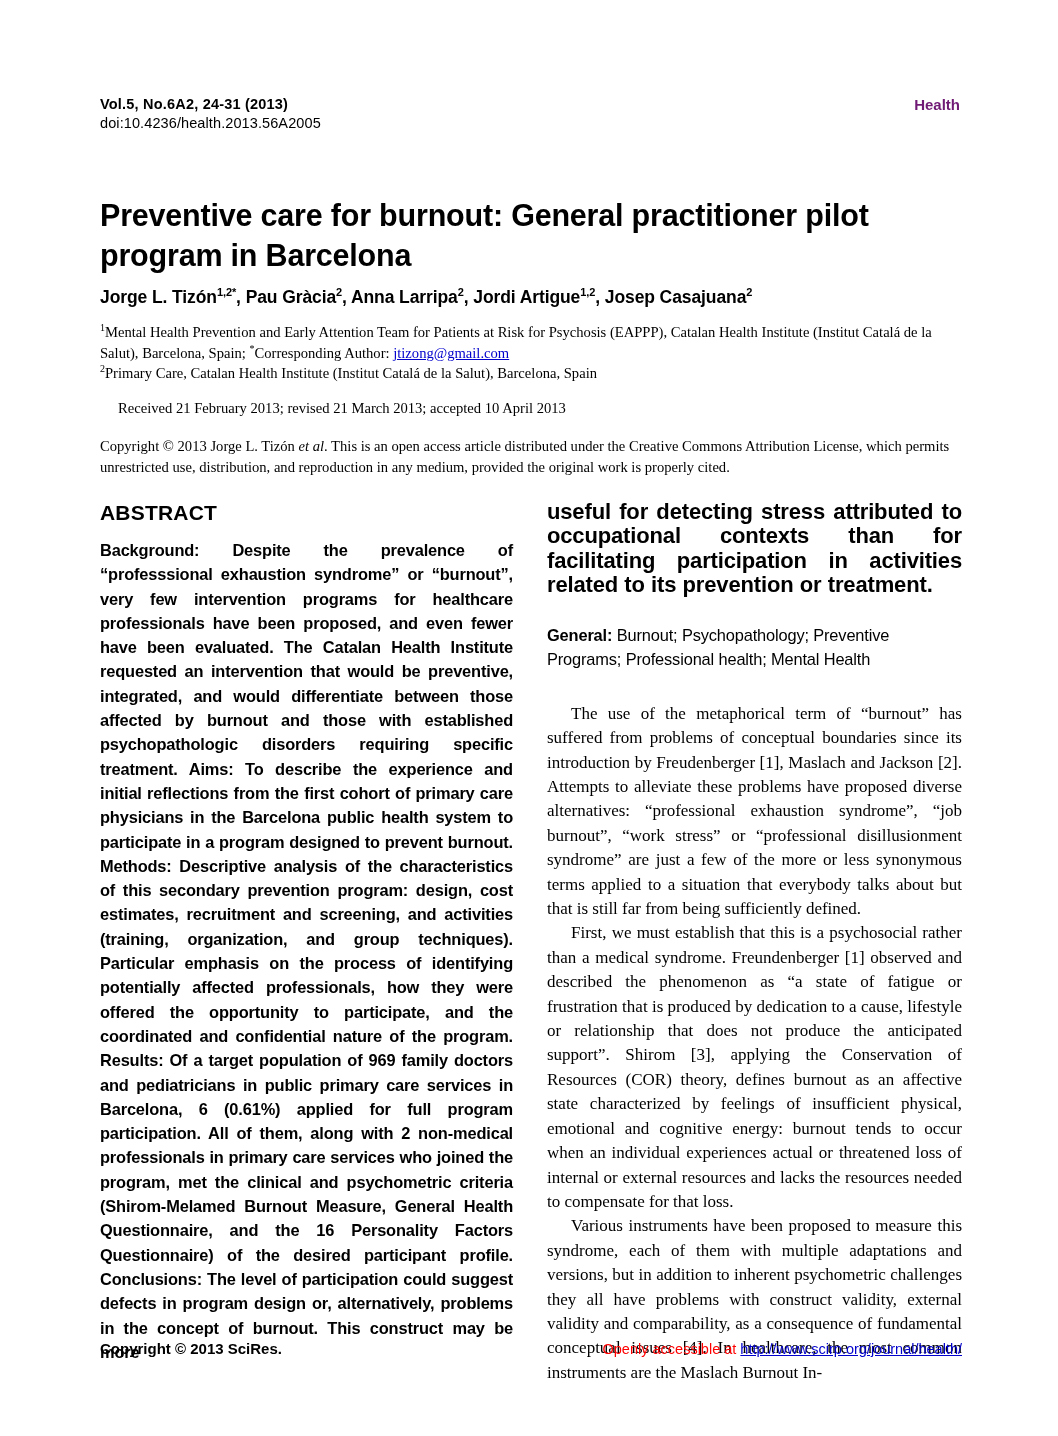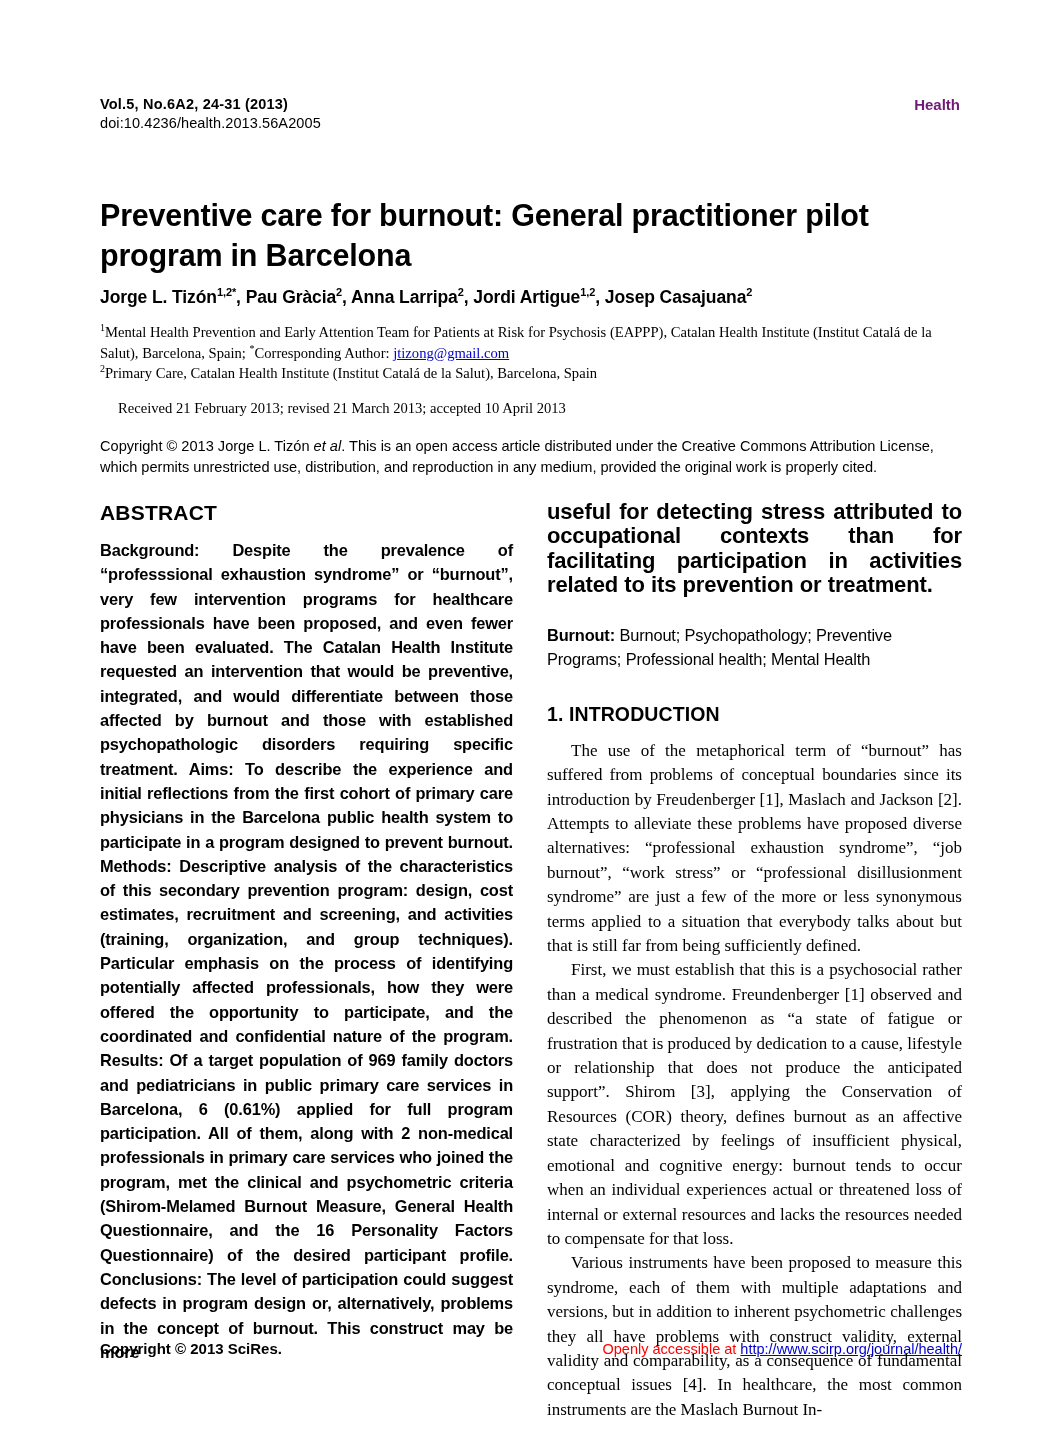--- a/index.html
+++ b/index.html
@@ -117,21 +117,21 @@
     font-size: 14.6px;
     line-height: 20px;
     margin-left: 18px;
   }
 
   .copyright-note {
     position: absolute;
     left: 100px;
     top: 436px;
     width: 866px;
-    font-family: Liberation Sans, sans-serif;
+    font-family: Liberation Serif, serif;
     font-size: 14.6px;
     line-height: 21px;
   }
   .copyright-note i { font-style: italic; }
 
   
   .col-left {
     position: absolute;
     left: 100px;
     top: 500px;
@@ -259,24 +259,23 @@
 
   <div class="col-left">
     <h2 class="h-abstract">ABSTRACT</h2>
     <p class="abstract-body">Background: Despite the prevalence of “professsional exhaustion syndrome” or “burnout”, very few intervention programs for healthcare professionals have been proposed, and even fewer have been evaluated. The Catalan Health Institute requested an intervention that would be preventive, integrated, and would differentiate between those affected by burnout and those with established psychopathologic disorders requiring specific treatment. Aims: To describe the experience and initial reflections from the first cohort of primary care physicians in the Barcelona public health system to participate in a program designed to prevent burnout. Methods: Descriptive analysis of the characteristics of this secondary prevention program: design, cost estimates, recruitment and screening, and activities (training, organization, and group techniques). Particular emphasis on the process of identifying potentially affected professionals, how they were offered the opportunity to participate, and the coordinated and confidential nature of the program. Results: Of a target population of 969 family doctors and pediatricians in public primary care services in Barcelona, 6 (0.61%) applied for full program participation. All of them, along with 2 non-medical professionals in primary care services who joined the program, met the clinical and psychometric criteria (Shirom-Melamed Burnout Measure, General Health Questionnaire, and the 16 Personality Factors Questionnaire) of the desired participant profile. Conclusions: The level of participation could suggest defects in program design or, alternatively, problems in the concept of burnout. This construct may be more</p>
   </div>
 
   <div class="col-right">
     <p class="abstract-cont">useful for detecting stress attributed to occupational contexts than for facilitating participation in activities related to its prevention or treatment.</p>
 
     <p class="keywords">
-      <span class="kw-label">Burnout:</span><span> Burnout; Psychopathology; Preventive Programs; Professional health; Mental Health</span>
+      <span class="kw-label">General:</span><span> Burnout; Psychopathology; Preventive Programs; Professional health; Mental Health</span>
     </p>
 
-    <h2 class="h-section">1. INTRODUCTION</h2>
     <p class="body-para">The use of the metaphorical term of “burnout” has suffered from problems of conceptual boundaries since its introduction by Freudenberger [1], Maslach and Jackson [2]. Attempts to alleviate these problems have proposed diverse alternatives: “professional exhaustion syndrome”, “job burnout”, “work stress” or “professional disillusionment syndrome” are just a few of the more or less synonymous terms applied to a situation that everybody talks about but that is still far from being sufficiently defined.</p>
     <p class="body-para">First, we must establish that this is a psychosocial rather than a medical syndrome. Freundenberger [1] observed and described the phenomenon as “a state of fatigue or frustration that is produced by dedication to a cause, lifestyle or relationship that does not produce the anticipated support”. Shirom [3], applying the Conservation of Resources (COR) theory, defines burnout as an affective state characterized by feelings of insufficient physical, emotional and cognitive energy: burnout tends to occur when an individual experiences actual or threatened loss of internal or external resources and lacks the resources needed to compensate for that loss.</p>
     <p class="body-para">Various instruments have been proposed to measure this syndrome, each of them with multiple adaptations and versions, but in addition to inherent psychometric challenges they all have problems with construct validity, external validity and comparability, as a consequence of fundamental conceptual issues [4]. In healthcare, the most common instruments are the Maslach Burnout In-</p>
   </div>
 
   <div class="footer">
     <div class="footer-left">Copyright © 2013 SciRes.</div>
     <div class="footer-right">
       <span>Openly accessible at </span><a class="footer-url" href="#">http://www.scirp.org/journal/health/</a>
     </div>

